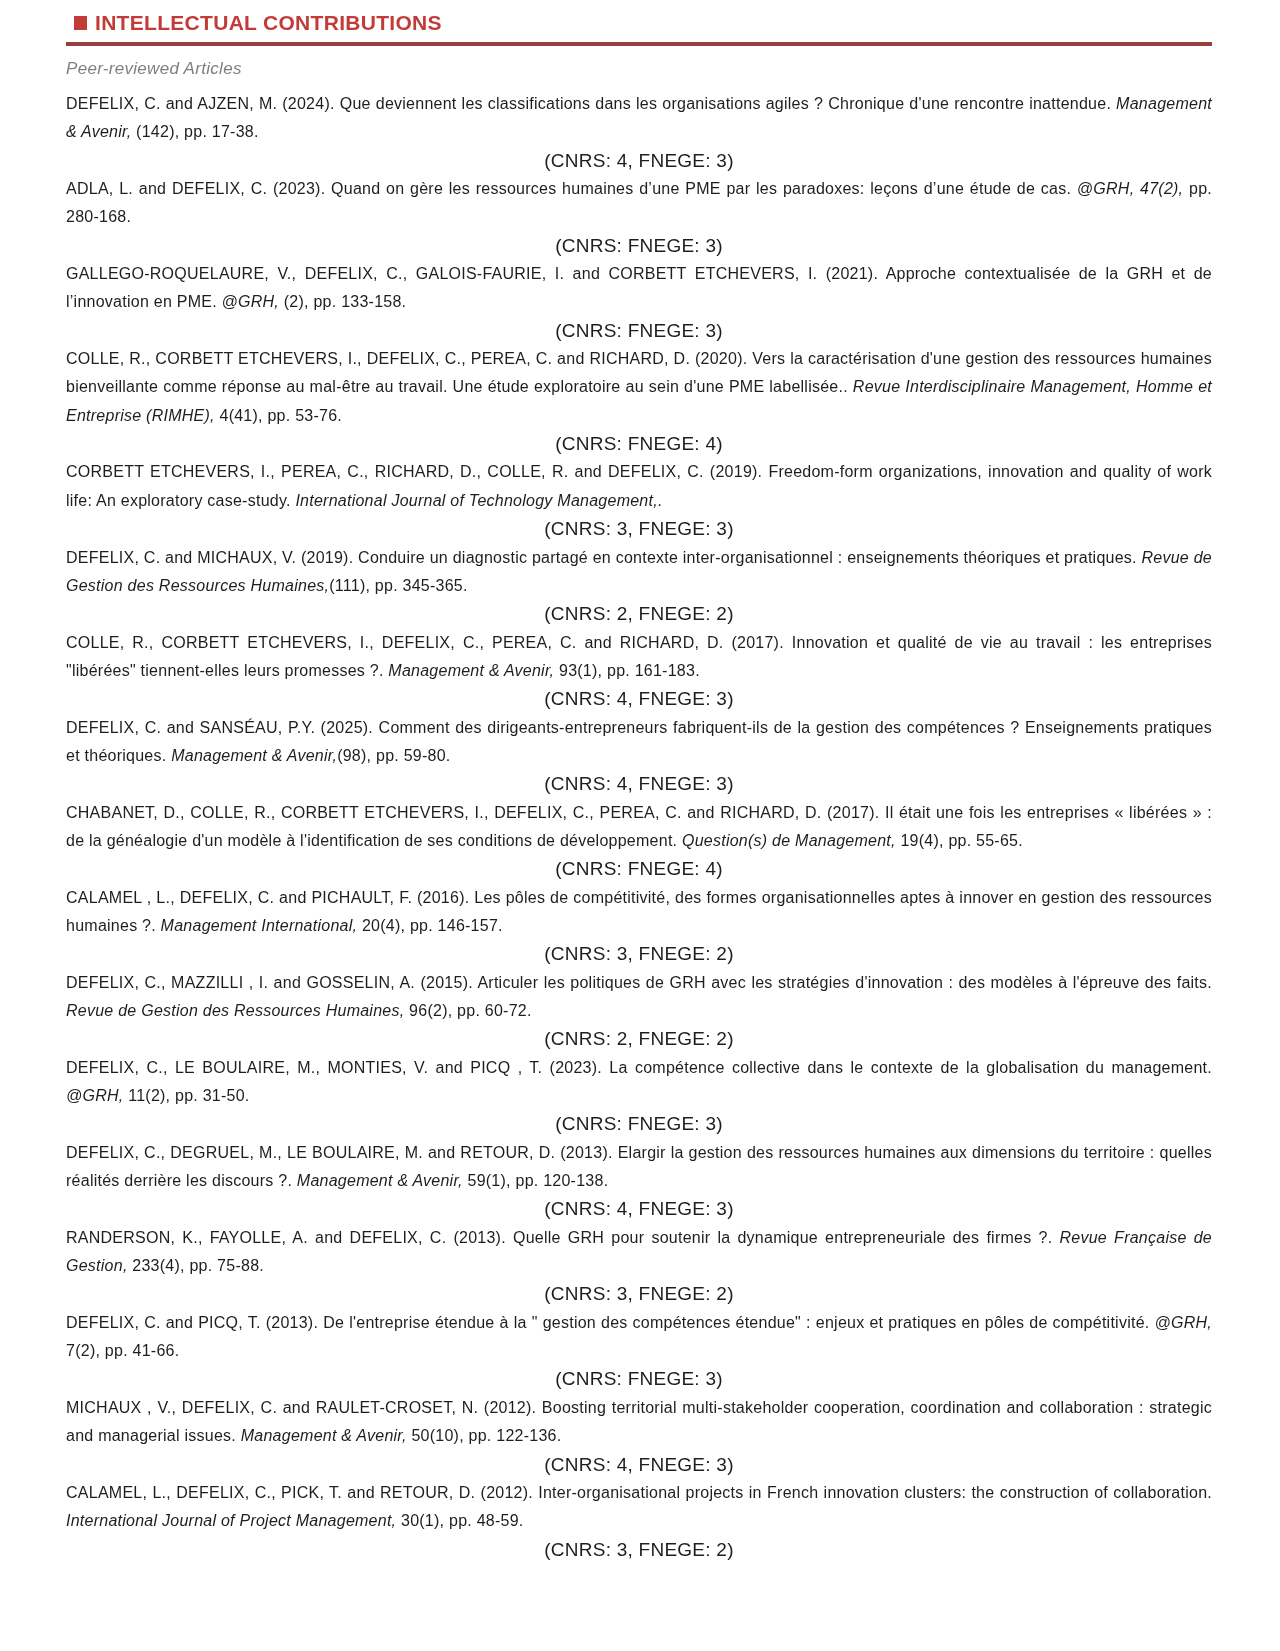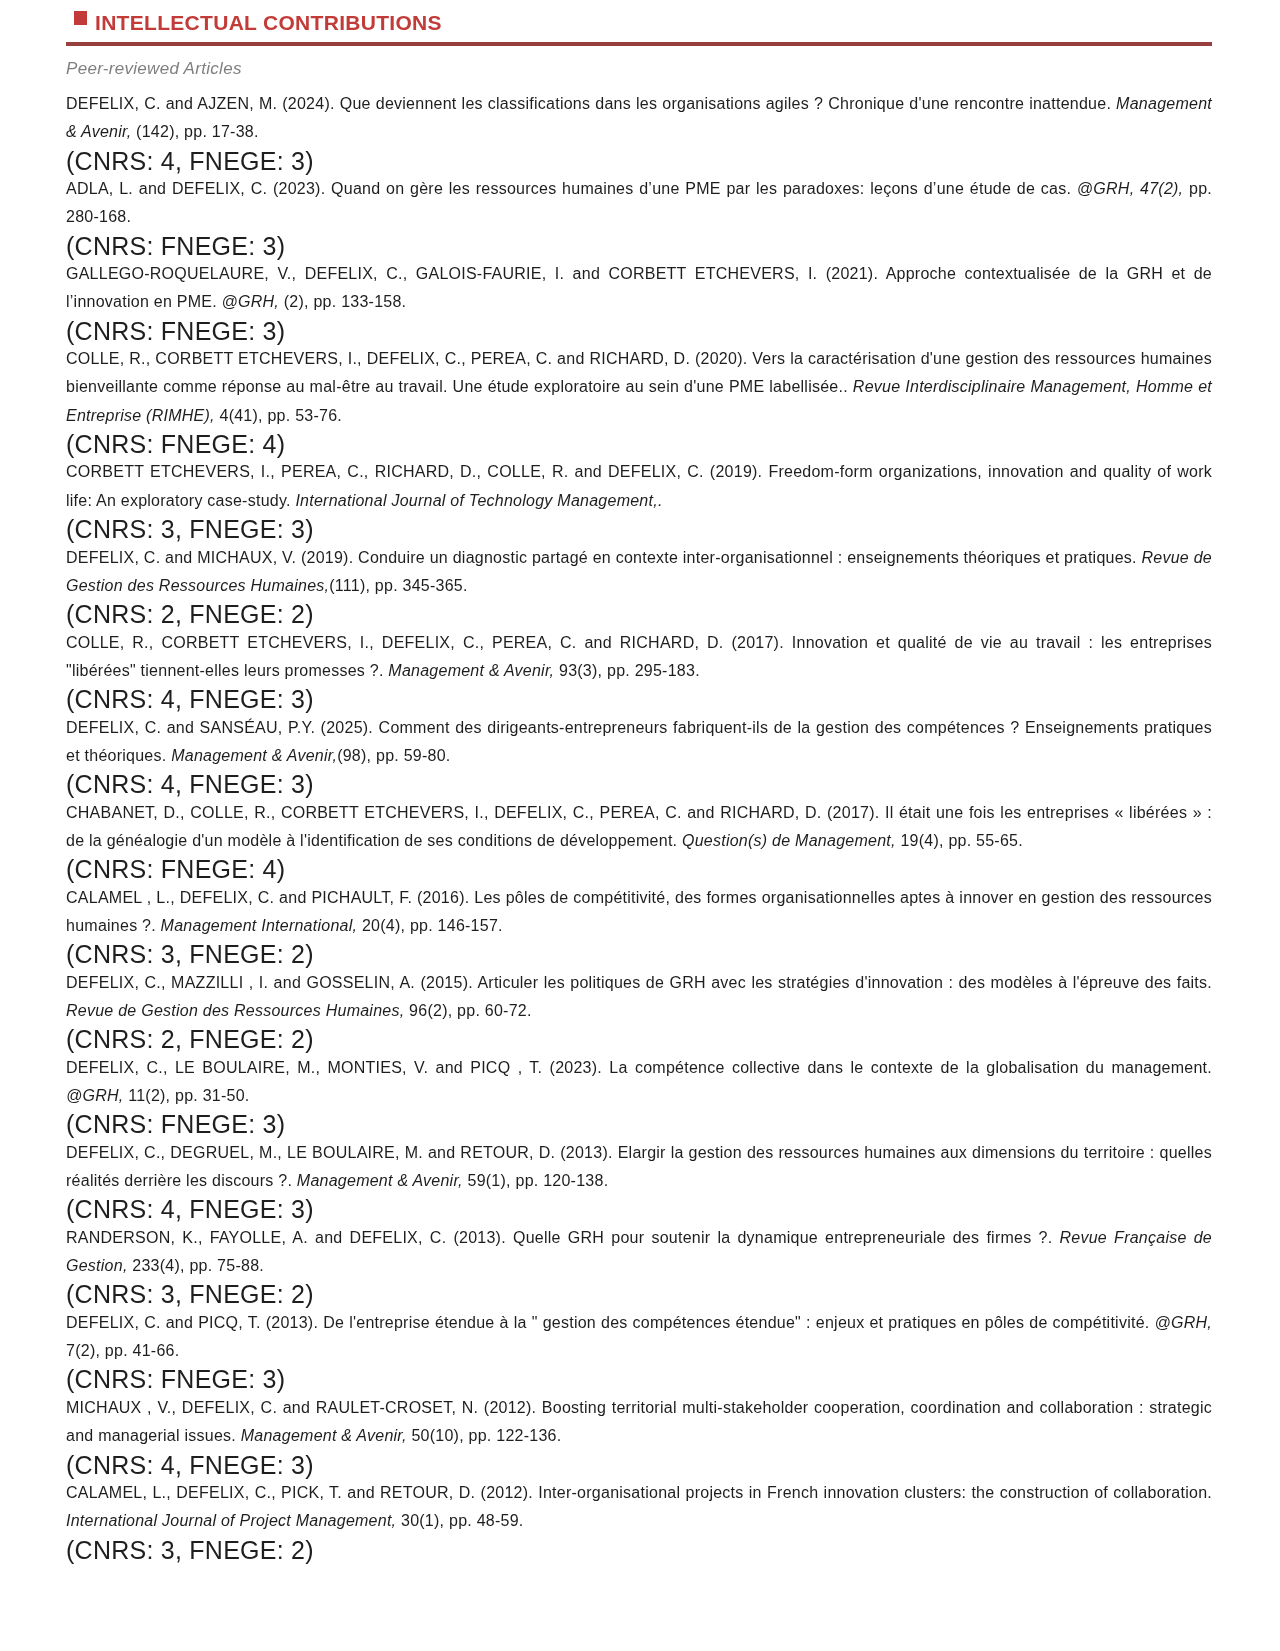--- a/index.html
+++ b/index.html
@@ -17,20 +17,21 @@
     color: var(--text);
     overflow: hidden;
   }
   .page {
     width: 1280px;
     height: 1651px;
     padding: 11px 68px 0 66px;
   }
   .section-header {
     display: flex;
+    align-items: center;
     margin-left: -20px;
     padding-left: 28px;
   }
   .bullet {
     display: inline-block;
     width: 13px;
     height: 14px;
     background: var(--accent);
     margin-right: 8px;
     flex: 0 0 auto;
@@ -58,24 +59,24 @@
     margin-top: 11px;
   }
   .citation {
     font-size: 16px;
     line-height: 28.35px;
     letter-spacing: 0.25px;
     text-align: justify;
   }
   .citation em { font-style: italic; }
   .rating {
-    font-size: 25px;
+    font-size: 19px;
     line-height: 28.35px;
     letter-spacing: 0.25px;
-    text-align: left;
+    text-align: center;
   }
 </style>
 </head>
 <body>
 
 <div class="page">
   <div class="section-header">
     <span class="bullet"></span>
     <h1 class="section-title">INTELLECTUAL CONTRIBUTIONS</h1>
   </div>
@@ -87,21 +88,21 @@
       <p class="citation"><span>ADLA, L. and DEFELIX, C. (2023). Quand on gère les ressources humaines d’une PME par les paradoxes: leçons d’une étude de cas. </span><em>@GRH, 47(2),</em><span> pp. 280-168.</span></p>
       <p class="rating">(CNRS: FNEGE: 3)</p>
       <p class="citation"><span>GALLEGO-ROQUELAURE, V., DEFELIX, C., GALOIS-FAURIE, I. and CORBETT ETCHEVERS, I. (2021). Approche contextualisée de la GRH et de l’innovation en PME. </span><em>@GRH,</em><span> (2), pp. 133-158.</span></p>
       <p class="rating">(CNRS: FNEGE: 3)</p>
       <p class="citation"><span>COLLE, R., CORBETT ETCHEVERS, I., DEFELIX, C., PEREA, C. and RICHARD, D. (2020). Vers la caractérisation d'une gestion des ressources humaines bienveillante comme réponse au mal-être au travail. Une étude exploratoire au sein d'une PME labellisée.. </span><em>Revue Interdisciplinaire Management, Homme et Entreprise (RIMHE),</em><span> 4(41), pp. 53-76.</span></p>
       <p class="rating">(CNRS: FNEGE: 4)</p>
       <p class="citation"><span>CORBETT ETCHEVERS, I., PEREA, C., RICHARD, D., COLLE, R. and DEFELIX, C. (2019). Freedom-form organizations, innovation and quality of work life: An exploratory case-study. </span><em>International Journal of Technology Management,.</em></p>
       <p class="rating">(CNRS: 3, FNEGE: 3)</p>
       <p class="citation"><span>DEFELIX, C. and MICHAUX, V. (2019). Conduire un diagnostic partagé en contexte inter-organisationnel : enseignements théoriques et pratiques. </span><em>Revue de Gestion des Ressources Humaines,</em><span>(111), pp. 345-365.</span></p>
       <p class="rating">(CNRS: 2, FNEGE: 2)</p>
-      <p class="citation"><span>COLLE, R., CORBETT ETCHEVERS, I., DEFELIX, C., PEREA, C. and RICHARD, D. (2017). Innovation et qualité de vie au travail : les entreprises "libérées" tiennent-elles leurs promesses ?. </span><em>Management &amp; Avenir,</em><span> 93(3), pp. 295-183.</span></p>
+      <p class="citation"><span>COLLE, R., CORBETT ETCHEVERS, I., DEFELIX, C., PEREA, C. and RICHARD, D. (2017). Innovation et qualité de vie au travail : les entreprises "libérées" tiennent-elles leurs promesses ?. </span><em>Management &amp; Avenir,</em><span> 93(1), pp. 161-183.</span></p>
       <p class="rating">(CNRS: 4, FNEGE: 3)</p>
       <p class="citation"><span>DEFELIX, C. and SANSÉAU, P.Y. (2025). Comment des dirigeants-entrepreneurs fabriquent-ils de la gestion des compétences ? Enseignements pratiques et théoriques. </span><em>Management &amp; Avenir,</em><span>(98), pp. 59-80.</span></p>
       <p class="rating">(CNRS: 4, FNEGE: 3)</p>
       <p class="citation"><span>CHABANET, D., COLLE, R., CORBETT ETCHEVERS, I., DEFELIX, C., PEREA, C. and RICHARD, D. (2017). Il était une fois les entreprises « libérées » : de la généalogie d'un modèle à l'identification de ses conditions de développement. </span><em>Question(s) de Management,</em><span> 19(4), pp. 55-65.</span></p>
       <p class="rating">(CNRS: FNEGE: 4)</p>
       <p class="citation"><span>CALAMEL , L., DEFELIX, C. and PICHAULT, F. (2016). Les pôles de compétitivité, des formes organisationnelles aptes à innover en gestion des ressources humaines ?. </span><em>Management International,</em><span> 20(4), pp. 146-157.</span></p>
       <p class="rating">(CNRS: 3, FNEGE: 2)</p>
       <p class="citation"><span>DEFELIX, C., MAZZILLI , I. and GOSSELIN, A. (2015). Articuler les politiques de GRH avec les stratégies d'innovation : des modèles à l'épreuve des faits. </span><em>Revue de Gestion des Ressources Humaines,</em><span> 96(2), pp. 60-72.</span></p>
       <p class="rating">(CNRS: 2, FNEGE: 2)</p>
       <p class="citation"><span>DEFELIX, C., LE BOULAIRE, M., MONTIES, V. and PICQ , T. (2023). La compétence collective dans le contexte de la globalisation du management. </span><em>@GRH,</em><span> 11(2), pp. 31-50.</span></p>

